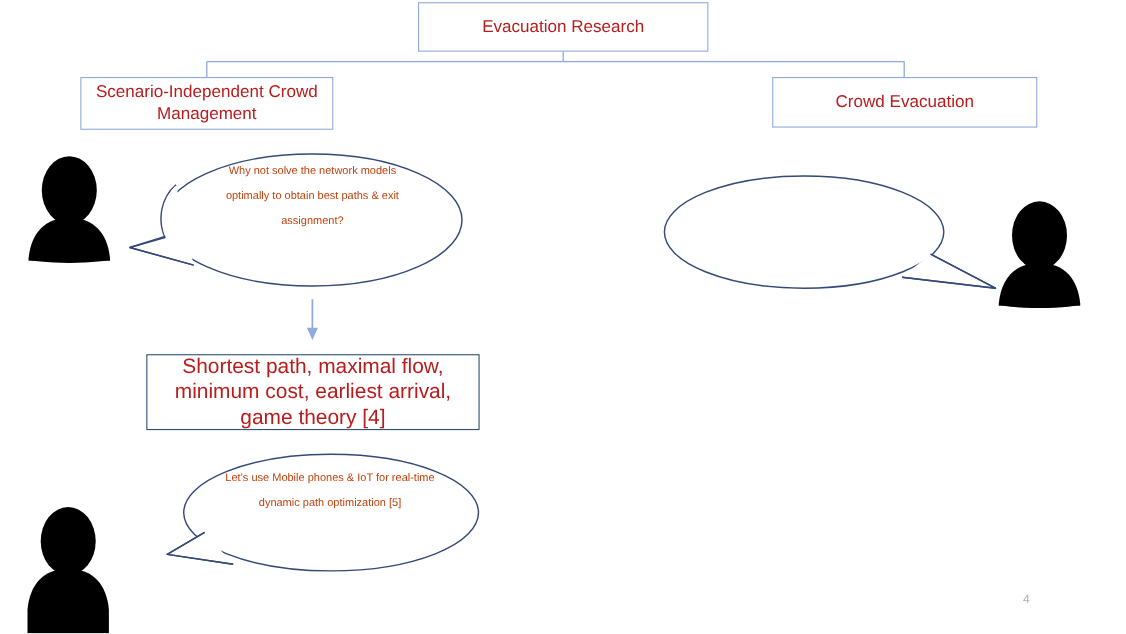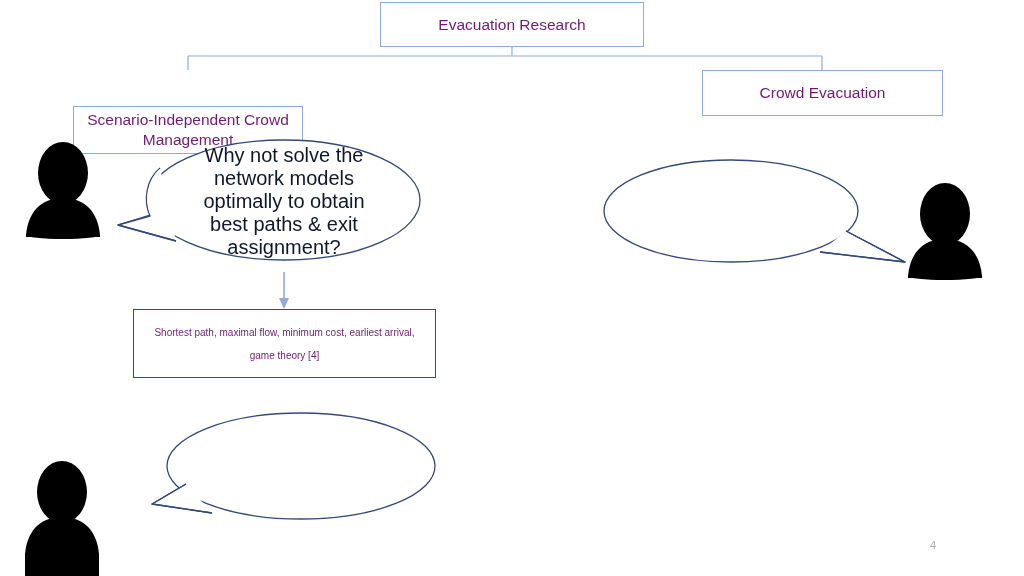--- a/index.html
+++ b/index.html
@@ -20,45 +20,45 @@
   
   .node-box {
     position: absolute;
     box-sizing: border-box;
     border: 1px solid #8faadc;
     background: #ffffff;
     display: flex;
     align-items: center;
     justify-content: center;
     text-align: center;
-    color: #701a75;
+    color: #b91c1c;
     font-size: 15.5px;
     line-height: 20px;
     padding: 2px 8px;
   }
   #box-root   { left: 380px; top: 2px;  width: 264px; height: 45px; }
-  #box-left   { left: 73px;  top: 70px; width: 230px; height: 48px; margin-top: 36px; }
+  #box-left   { left: 73px;  top: 70px; width: 230px; height: 48px; }
   #box-right  { left: 702px; top: 70px; width: 241px; height: 46px; }
-  #box-methods{ left: 133px; top: 309px; width: 303px; height: 69px;
-                border: 1px solid #2f4f76; font-size: 10px; line-height: 23px; }
+  #box-methods{ left: 133px; top: 322px; width: 303px; height: 69px;
+                border: 1px solid #2f4f76; font-size: 19px; line-height: 23px; }
 
   
   .layer {
     position: absolute;
     left: 0; top: 0;
     width: 1024px;
     height: 576px;
     overflow: visible;
   }
   
   .bubble-text {
     position: absolute;
     text-align: center;
-    color: #0f172a;
-    font-size: 20px;
+    color: #c2410c;
+    font-size: 10px;
     line-height: 23px;
     pointer-events: none;
   }
   #bubble1-text { left: 188px; top: 144px; width: 192px; }
   #bubble2-text { left: 648px; top: 172px; width: 170px; }
   #bubble3-text { left: 202px; top: 423px; width: 196px; }
 
   
   #page-number {
     position: absolute;
@@ -126,20 +126,21 @@
 
     <g fill="#000000">
       <ellipse cx="62" cy="492" rx="25" ry="31"></ellipse>
       <path d="M62,517 C39,517 27,532 25,554 L25,576 L99,576 L99,554 C97,532 85,517 62,517 Z"></path>
     </g>
   </svg>
 
   <div class="bubble-text" id="bubble1-text">Why not solve the network models optimally to obtain best paths &amp; exit assignment?</div>
 
 
+  <div class="bubble-text" id="bubble3-text">Let’s use Mobile phones &amp; IoT for real-time dynamic path optimization [5]</div>
 
   <svg class="layer" viewBox="0 0 1024 576" xmlns="http://www.w3.org/2000/svg">
     <line x1="284" y1="272" x2="284" y2="303" stroke="#8faadc" stroke-width="1.6"></line>
     <polygon points="284,309 279,298 289,298" fill="#8faadc"></polygon>
   </svg>
 
   <div class="node-box" id="box-methods">Shortest path, maximal flow, minimum cost, earliest arrival, game theory [4]</div>
 
   <div id="page-number">4</div>
 

